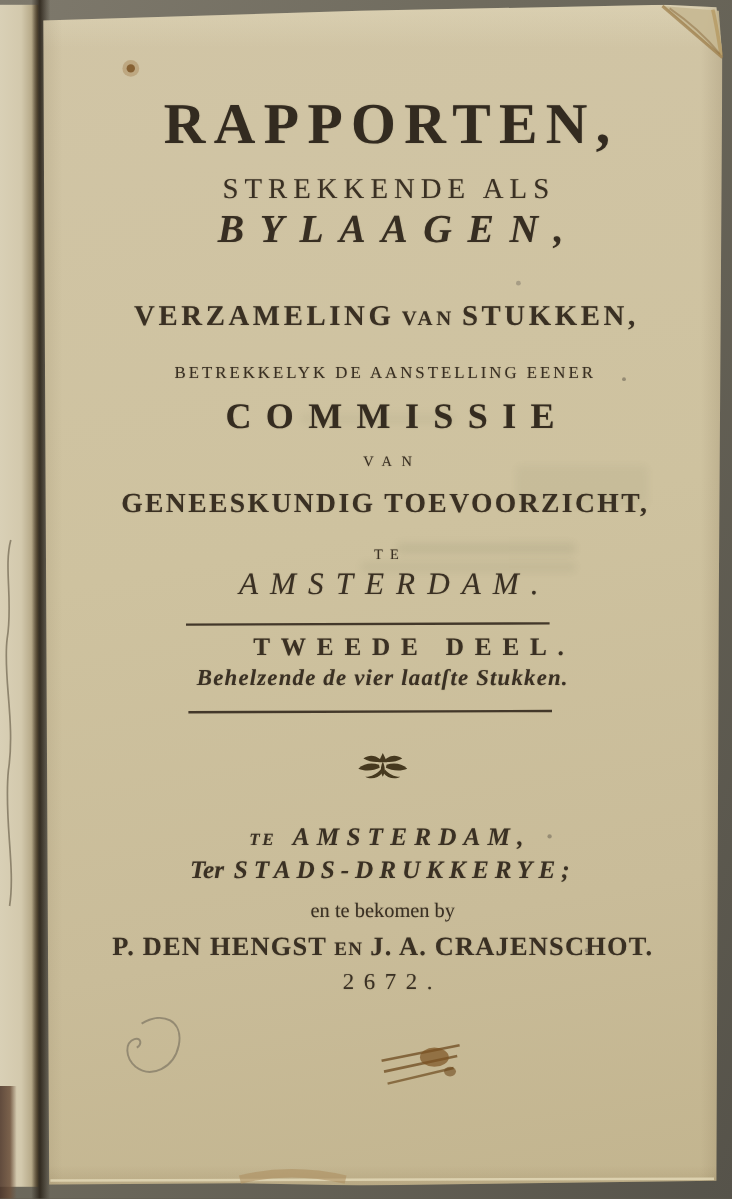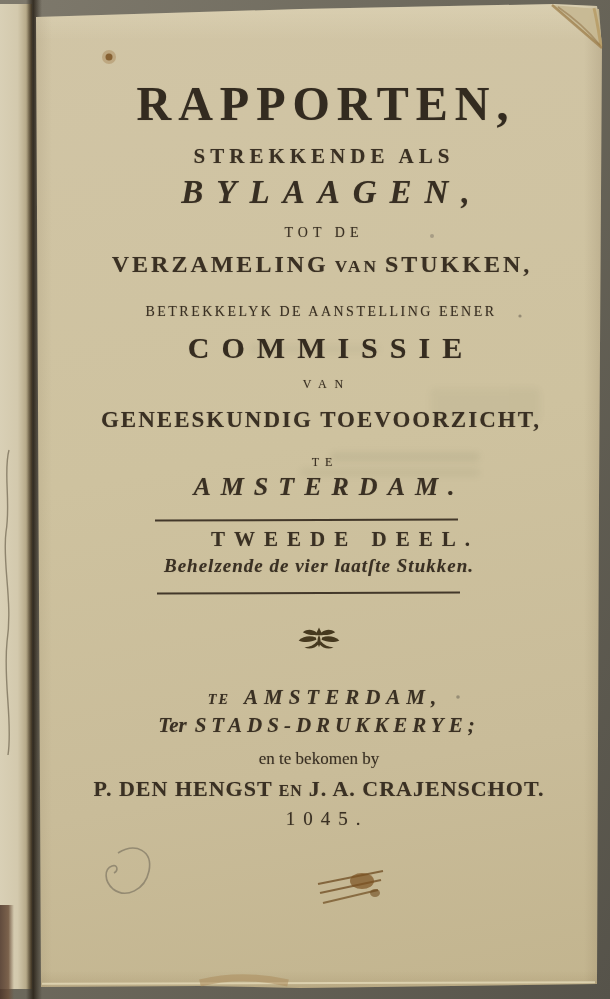--- a/index.html
+++ b/index.html
@@ -43,30 +43,30 @@
   .edge-bottom{left:42px;top:982px;width:553px;height:2px;transform:rotate(-0.15deg);}
   
   .ghost{position:absolute;background:#686d4f;filter:blur(3px);border-radius:5px;}
   
   .line{
     position:absolute;left:38px;width:562px;text-align:center;
     color:#3a3023;white-space:nowrap;line-height:1;
     text-shadow:0 0 1px rgba(58,48,35,.35);
   }
   .t-main      {top:80px; font-size:48px;font-weight:bold;letter-spacing:7px; padding-left:7px;color:#332b20;}
-  .t-strek     {top:146px;font-size:21px;letter-spacing:5px; padding-left:5px;font-weight:bold;}
+  .t-strek     {top:146px;font-size:24px;letter-spacing:5px; padding-left:5px;}
   .t-bylaagen  {top:176px;font-size:33px;font-style:italic;font-weight:bold;letter-spacing:13px;padding-left:13px;color:#372e22;}
   .t-totde     {top:226px;font-size:14px;letter-spacing:5px; padding-left:5px;}
   .t-verzam    {top:252px;font-size:24px;letter-spacing:3px; padding-left:3px;font-weight:bold;}
   .t-betrek    {top:305px;font-size:14px;letter-spacing:2.5px;padding-left:2px;}
   .t-commissie {top:333px;font-size:30px;font-weight:bold;letter-spacing:12px;padding-left:12px;color:#352c20;}
   .t-van       {top:378px;font-size:12px;letter-spacing:8px; padding-left:8px;}
   .t-genees    {top:408px;font-size:23px;letter-spacing:2px; padding-left:2px;font-weight:bold;}
   .t-te        {top:456px;font-size:12px;letter-spacing:6px; padding-left:6px;}
-  .t-amsterdam {top:474px;font-size:26px;font-style:italic;letter-spacing:10px;padding-left:10px;font-weight:bold;}
+  .t-amsterdam {top:474px;font-size:26px;font-style:italic;letter-spacing:10px;padding-left:10px;font-weight:normal;}
   .t-tweede    {top:529px;font-size:21px;font-weight:bold;letter-spacing:9px;padding-left:26px;}
   .t-behelz    {top:556px;font-size:19px;font-style:italic;font-weight:bold;letter-spacing:1px;}
   .t-impcity   {top:687px;font-size:21px;font-weight:bold;letter-spacing:6px;padding-left:6px;font-style:italic;}
   .t-drukkerye {top:715px;font-size:21px;font-style:italic;font-weight:bold;}
   .t-bekomen   {top:750px;font-size:17px;}
   .t-publisher {top:778px;font-size:22px;font-weight:bold;letter-spacing:1px;}
   .t-year      {top:809px;font-size:19px;letter-spacing:8px;padding-left:8px;}
   .smallcap{font-size:.68em;letter-spacing:2px;}
   .smallcap-mid{font-size:.72em;margin:0 6px;}
   .ital-caps{letter-spacing:5px;margin-left:8px;}
@@ -90,21 +90,20 @@
   <div class="page">
 
     <div class="ghost" style="left:330px;top:452px;width:150px;height:10px;opacity:.10;"></div>
     <div class="ghost" style="left:300px;top:468px;width:180px;height:9px;opacity:.08;"></div>
     <div class="ghost" style="left:430px;top:388px;width:110px;height:34px;opacity:.06;"></div>
     <div class="ghost" style="left:250px;top:344px;width:130px;height:10px;opacity:.06;"></div>
 
     <div class="line t-main">RAPPORTEN,</div>
     <div class="line t-strek">STREKKENDE ALS</div>
     <div class="line t-bylaagen">BYLAAGEN,</div>
-    <div class="line t-totde">TOT DE</div>
     <div class="line t-betrek">BETREKKELYK DE AANSTELLING EENER</div>
     <div class="line t-verzam"><span>VERZAMELING</span><span class="smallcap-mid">VAN</span><span>STUKKEN,</span></div>
     <div class="line t-commissie">COMMISSIE</div>
     <div class="line t-van">VAN</div>
     <div class="line t-genees">GENEESKUNDIG TOEVOORZICHT,</div>
     <div class="line t-te">TE</div>
     <div class="line t-amsterdam">AMSTERDAM.</div>
 
     <div class="rule rule-1"></div>
     <div class="line t-tweede">TWEEDE DEEL.</div>
@@ -123,21 +122,21 @@
           <path d="M20.5 14 C17 18 12.5 20.2 8 20 C12.5 22.5 18.5 21 21.5 17 Z"></path>
           <path d="M23.5 14 C27 18 31.5 20.2 36 20 C31.5 22.5 25.5 21 22.5 17 Z"></path>
         </g>
       </svg>
     </div>
 
     <div class="line t-impcity"><span class="smallcap">TE</span><span style="margin-left:14px;">AMSTERDAM,</span></div>
     <div class="line t-bekomen">en te bekomen by</div>
     <div class="line t-drukkerye"><span>Ter</span><span class="ital-caps">STADS-DRUKKERYE;</span></div>
     <div class="line t-publisher"><span>P. DEN HENGST</span><span class="smallcap-mid">EN</span><span>J. A. CRAJENSCHOT.</span></div>
-    <div class="line t-year">1045.</div>
+    <div class="line t-year">2672.</div>
 
     <div class="edge-line edge-bottom"></div>
   </div>
 
   <svg class="defects" width="610" height="999" viewBox="0 0 610 999">
 
     <g>
       <path d="M552 5 L599 9 L602 48 Z" fill="#c6b892" opacity="0.9"></path>
       <path d="M552 5 L602 48" stroke="#96743f" stroke-width="2.5" fill="none" opacity="0.65"></path>
       <path d="M558 7 C574 18 590 33 600 45" stroke="#8a6a3e" stroke-width="1.6" fill="none" opacity="0.5"></path>

